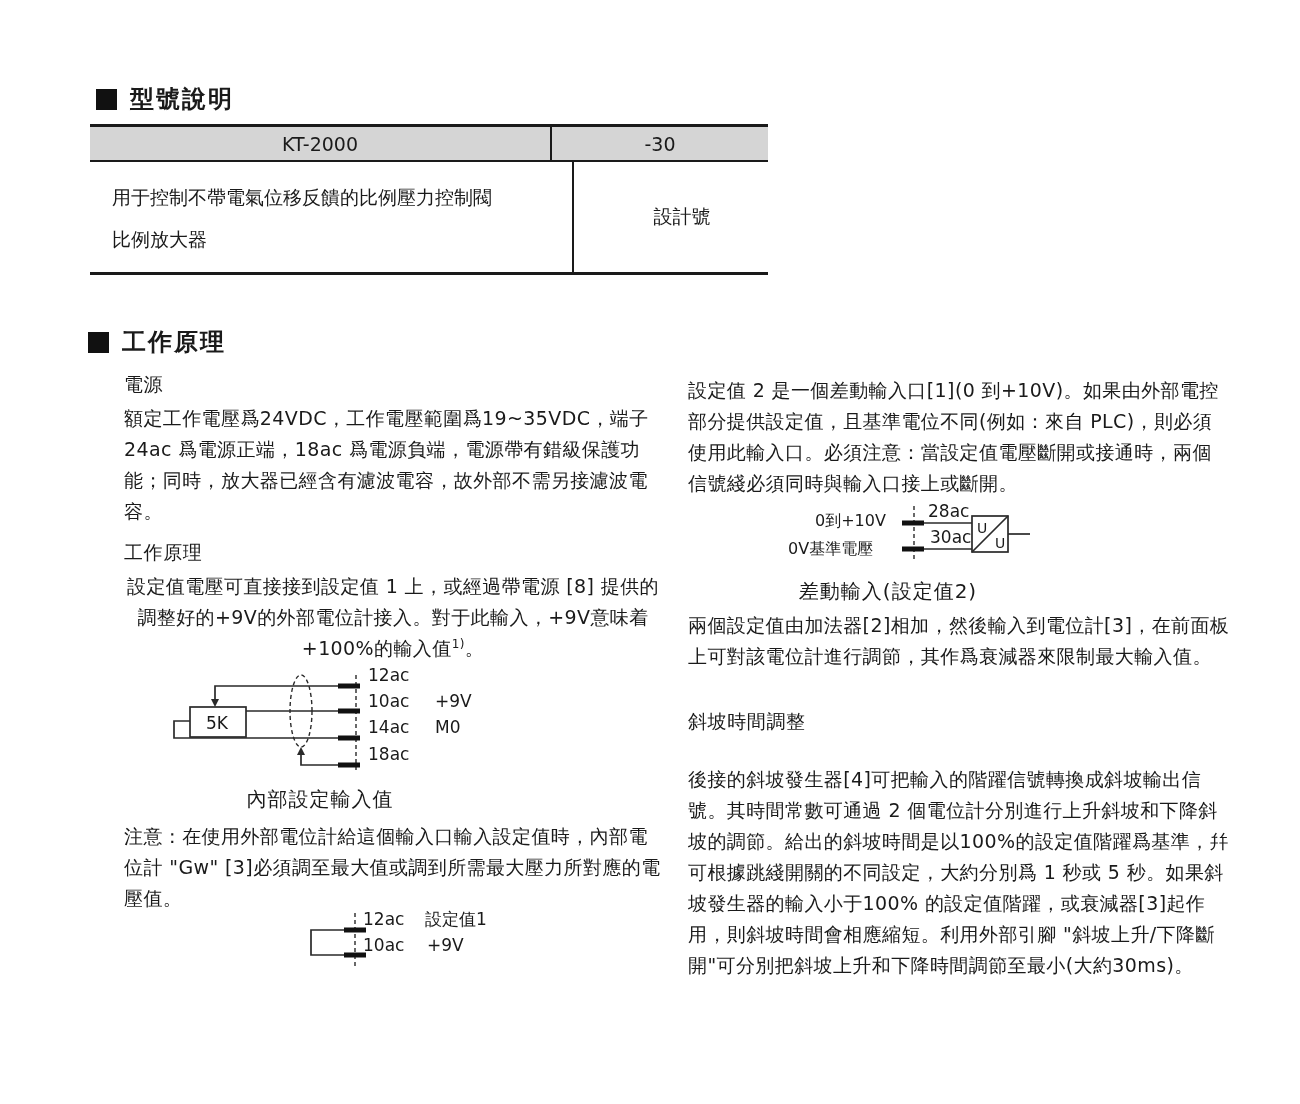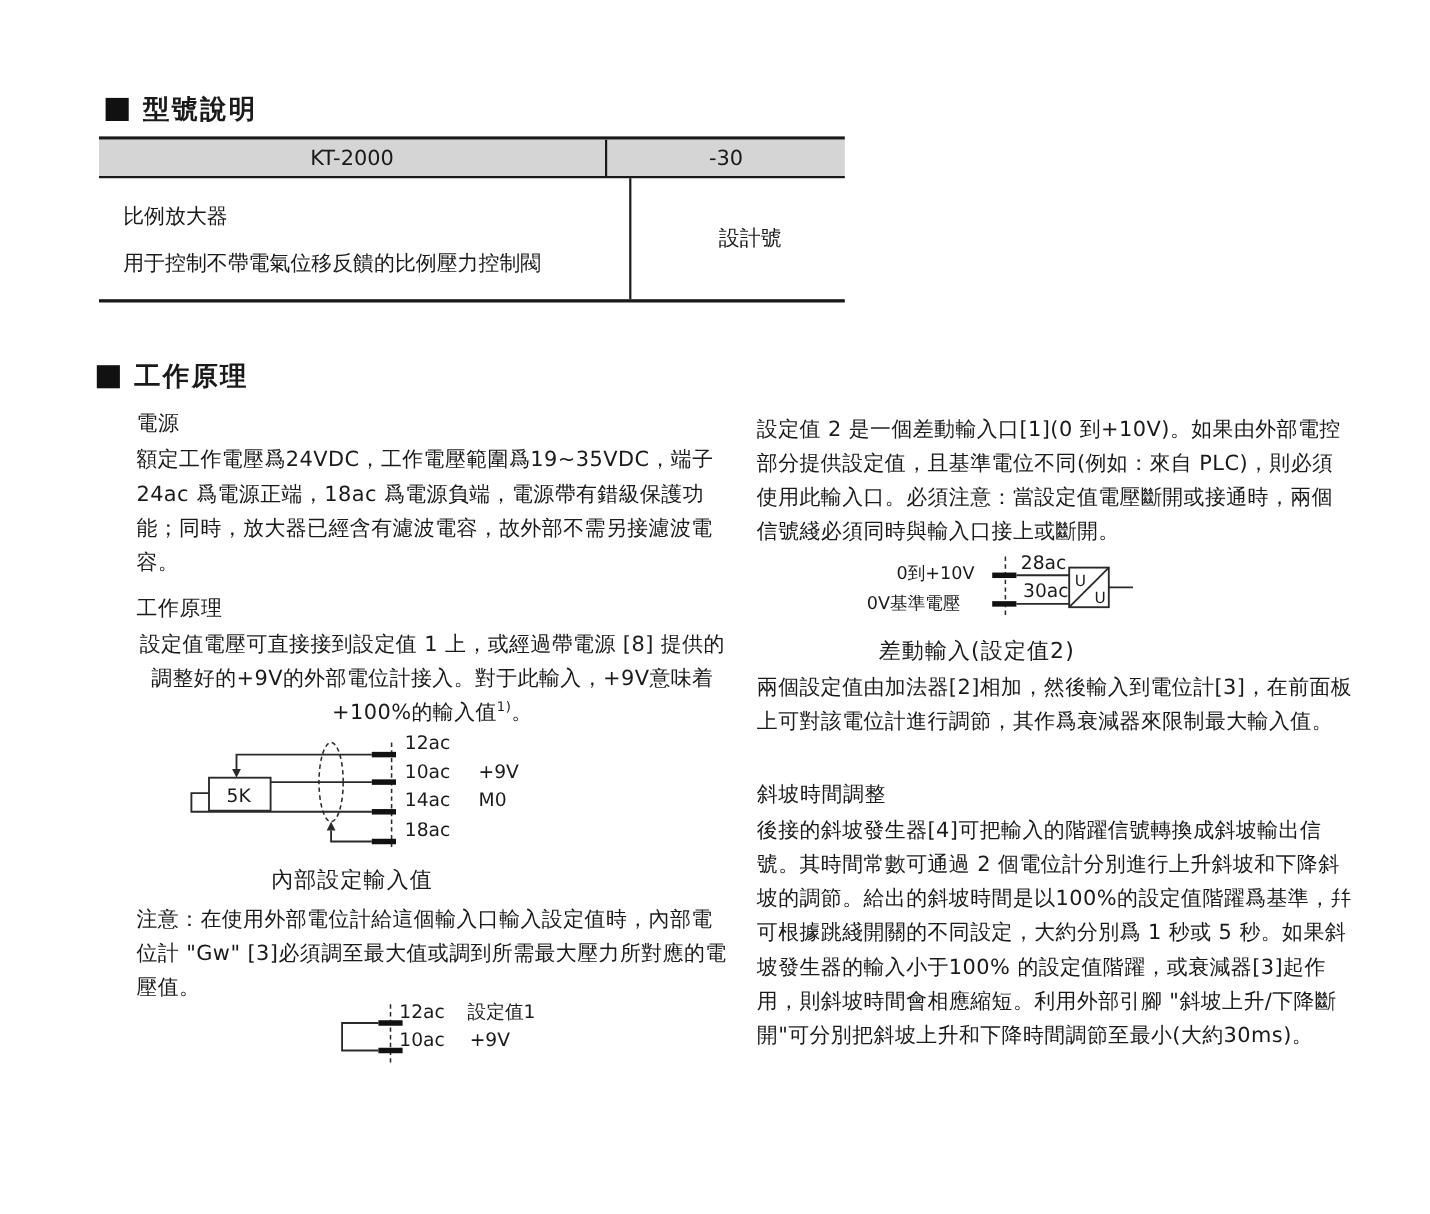--- a/index.html
+++ b/index.html
@@ -48,22 +48,22 @@
   <span>型號說明</span>
 </div>
 
 <div class="abs model-table">
   <div class="mt-header">
     <div class="c1">KT-2000</div>
     <div class="c2">-30</div>
   </div>
   <div class="mt-body">
     <div class="c1">
+      <div>用于控制不帶電氣位移反饋的比例壓力控制閥</div>
       <div>比例放大器</div>
-      <div>用于控制不帶電氣位移反饋的比例壓力控制閥</div>
     </div>
     <div class="c2">設計號</div>
   </div>
 </div>
 
 <div class="abs sec-head" style="left:88px; top:326px;">
   <span class="sq"></span>
   <span>工作原理</span>
 </div>
 
@@ -134,13 +134,13 @@
   <line class="wire" x1="194" y1="54" x2="230" y2="18"></line>
   <text x="199" y="35" font-size="14">U</text>
   <text x="217" y="50" font-size="14">U</text>
   <line class="wire" x1="230" y1="36" x2="252" y2="36"></line>
 </svg>
 <div class="abs caption" style="left:753px; top:578px; width:270px;">差動輸入(設定值2)</div>
 
 <div class="abs para" style="left:688px; top:610px; width:542px;">兩個設定值由加法器[2]相加，然後輸入到電位計[3]，在前面板上可對該電位計進行調節，其作爲衰減器來限制最大輸入值。</div>
 
 <div class="abs subhead" style="left:688px; top:709px;">斜坡時間調整</div>
-<div class="abs para" style="left:688px; top:740px; width:542px;">後接的斜坡發生器[4]可把輸入的階躍信號轉換成斜坡輸出信號。其時間常數可通過 2 個電位計分別進行上升斜坡和下降斜坡的調節。給出的斜坡時間是以100%的設定值階躍爲基準，幷可根據跳綫開關的不同設定，大約分別爲 1 秒或 5 秒。如果斜坡發生器的輸入小于100% 的設定值階躍，或衰減器[3]起作用，則斜坡時間會相應縮短。利用外部引腳 "斜坡上升/下降斷開"可分別把斜坡上升和下降時間調節至最小(大約30ms)。</div>
+<div class="abs para" style="left:688px; top:764px; width:542px;">後接的斜坡發生器[4]可把輸入的階躍信號轉換成斜坡輸出信號。其時間常數可通過 2 個電位計分別進行上升斜坡和下降斜坡的調節。給出的斜坡時間是以100%的設定值階躍爲基準，幷可根據跳綫開關的不同設定，大約分別爲 1 秒或 5 秒。如果斜坡發生器的輸入小于100% 的設定值階躍，或衰減器[3]起作用，則斜坡時間會相應縮短。利用外部引腳 "斜坡上升/下降斷開"可分別把斜坡上升和下降時間調節至最小(大約30ms)。</div>
 
 </body></html>

